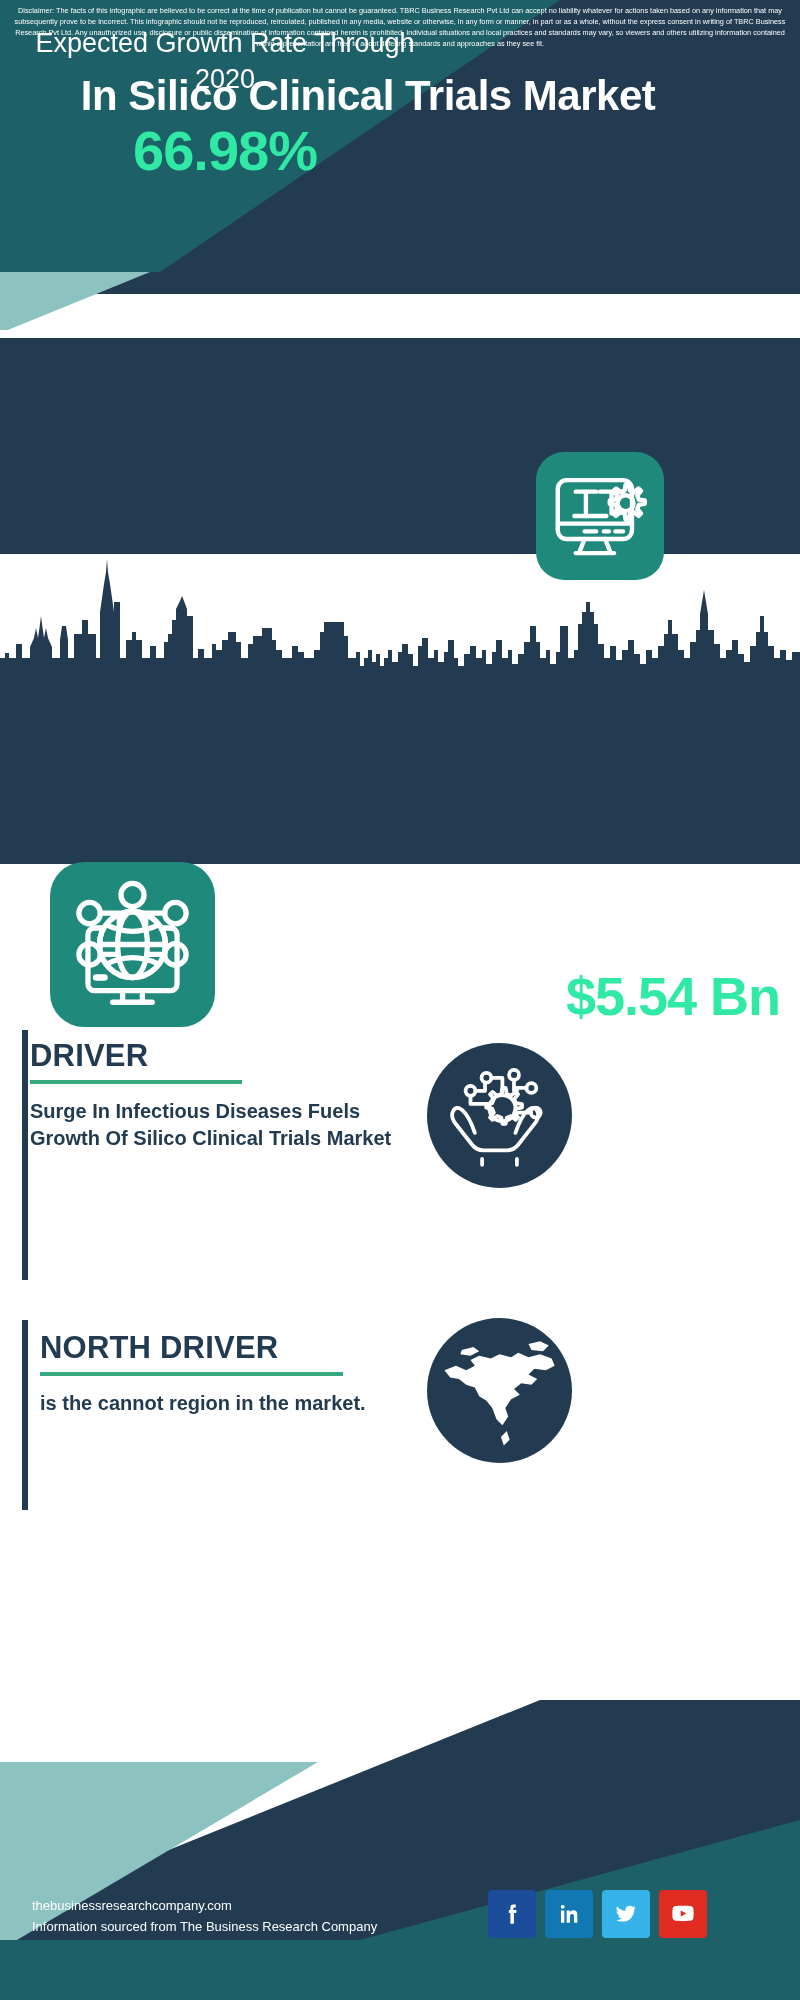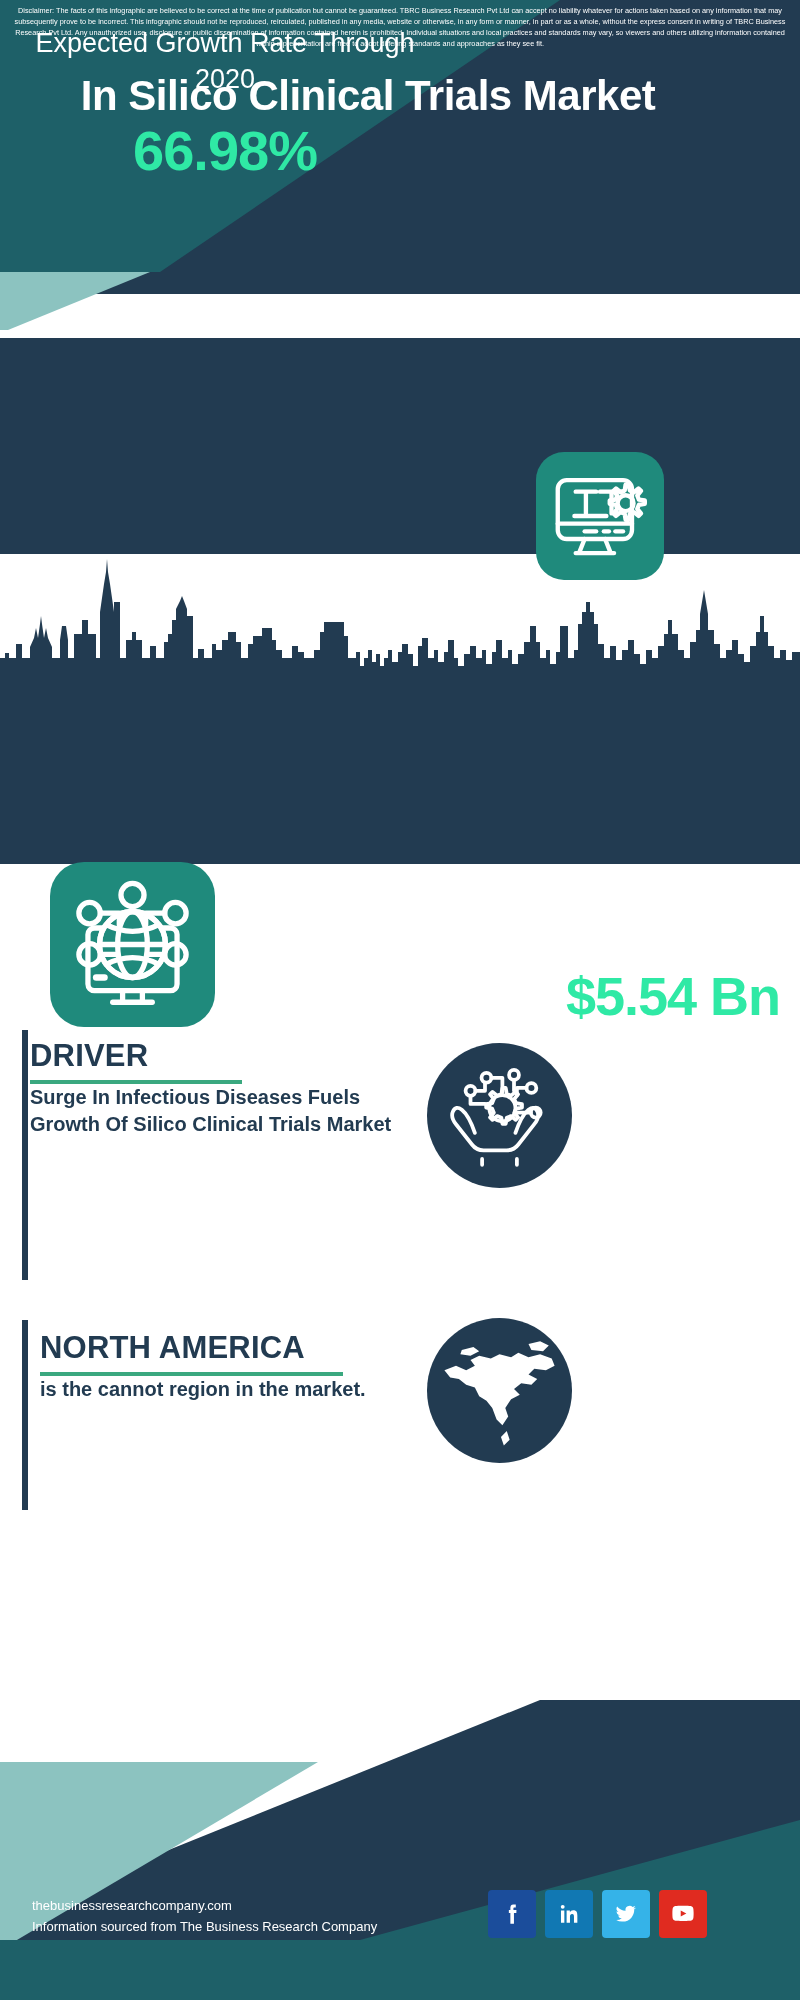--- a/index.html
+++ b/index.html
@@ -39,21 +39,21 @@
   .mk-txt{position:absolute;left:240px;top:880px;width:540px;color:#fff;font-size:27px;line-height:1.34;text-align:center;z-index:6;}
   .mk-val{position:absolute;left:240px;top:965px;width:540px;color:#2fe9a5;font-size:54px;font-weight:bold;text-align:right;letter-spacing:-1px;z-index:6;}
   #globe-card{left:50px;top:862px;width:165px;height:165px;z-index:6;border-radius:34px;}
 
   
   .content{position:absolute;left:0;top:864px;width:800px;height:836px;background:#ffffff;}
   .blk{position:absolute;left:22px;}
   .bar{position:absolute;width:6px;background:#223b51;}
   .blk-title{color:#223b51;font-size:31px;font-weight:bold;letter-spacing:0.2px;line-height:1;}
   .rule{height:4px;background:#3aa87f;margin-top:9px;}
-  .blk-body{color:#223b51;font-size:20px;font-weight:bold;line-height:1.33;}
+  .blk-body{color:#223b51;font-size:20px;font-weight:bold;line-height:1.33;margin-top:14px;}
   .circ{position:absolute;border-radius:50%;background:#223b51;}
 
   
   .footer{position:absolute;left:0;top:1700px;width:800px;height:300px;background:#ffffff;overflow:hidden;}
   .f-navy{position:absolute;left:0;top:0;width:800px;height:250px;background:#223b51;
      clip-path:polygon(540px 0, 800px 0, 800px 250px, 0 250px, 0 218px);}
   .f-teal{position:absolute;left:0;top:0;width:800px;height:250px;background:#8cc3c0;
      clip-path:polygon(0 62px, 318px 62px, 0 250px);}
   .f-teal2{position:absolute;left:0;top:120px;width:800px;height:130px;background:#1e6068;
      clip-path:polygon(0 120px, 360px 120px, 800px 0, 800px 130px, 0 130px);}
@@ -159,21 +159,21 @@
       <path d="M68.6 31 H62 V36"></path>
       <path d="M71.6 48 H62"></path>
       <path d="M30 36.4 V42 H40"></path>
       <path d="M33 62 q-4-12 -9-16 -4-3 -6 1 -2 4 2 9 l11 14 q3 4 8 4 h16 q5 0 8-4 l11-14 q4-5 2-9 -2-4 -6-1 -5 4 -9 16"></path>
       <path d="M38 80 v4 M62 80 v4"></path>
     </svg>
   </div>
 
   <div class="bar" style="left:22px;top:1320px;height:190px;"></div>
   <div class="blk" style="top:1332px;width:380px;padding-left:18px;">
-    <div class="blk-title">NORTH AMERICA</div>
+    <div class="blk-title">NORTH DRIVER</div>
     <div class="rule" style="width:303px;"></div>
     <div class="blk-body">is the cannot region in the market.</div>
   </div>
   <div class="circ" style="left:427px;top:1318px;width:145px;height:145px;">
     <svg viewBox="0 0 100 100" width="145" height="145">
       <path fill="#ffffff" d="M12 36 L20 33 L27 36 L33 33 L30 29 L36 26 L44 28 L50 25 L58 27 L63 24 L70 27 L78 25 L86 28 L88 33 L82 36 L74 35 L70 39 L76 42 L72 46 L65 45 L60 49 L64 53 L58 56 L54 62 L56 68 L52 74 L48 70 L45 62 L41 57 L36 54 L33 48 L27 46 L22 42 L16 41 Z M70 18 L78 16 L84 19 L80 23 L72 22 Z M24 22 L32 20 L36 23 L30 26 L23 25 Z M51 82 L55 78 L57 84 L53 88 Z"></path>
     </svg>
   </div>
 
   <div class="footer">

